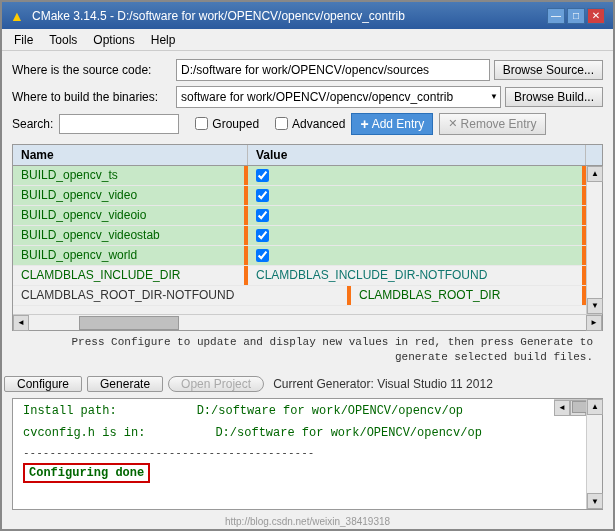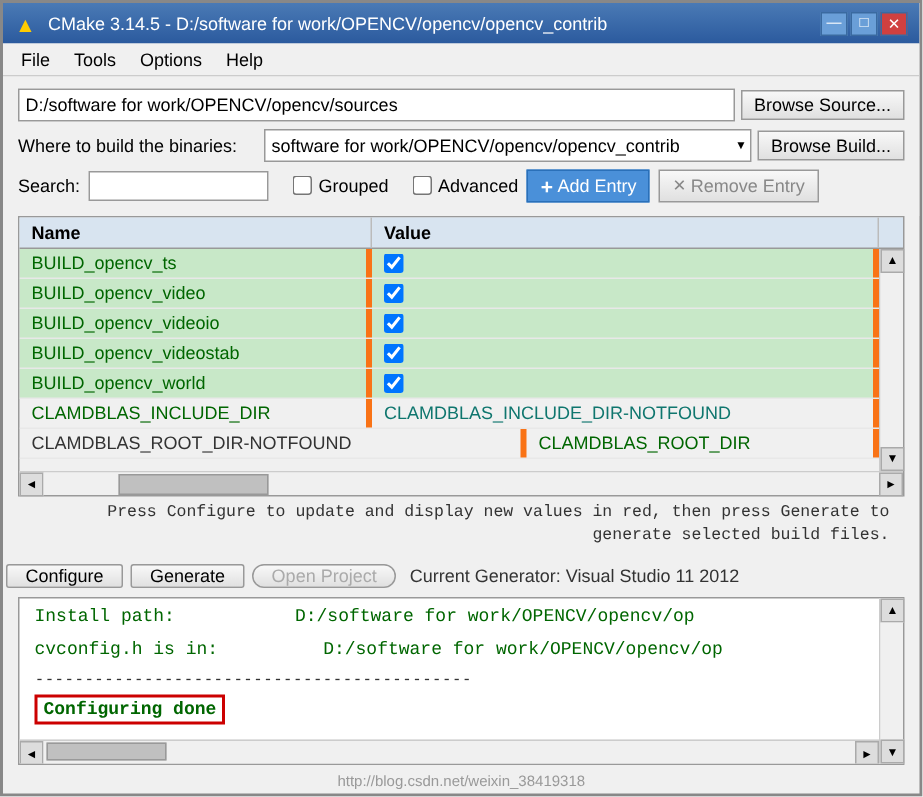--- a/index.html
+++ b/index.html
@@ -233,21 +233,21 @@
       display: flex;
       border: 1px solid #999;
       background: white;
       height: 115px;
       margin-bottom: 4px;
     }
     .output-main {
       flex: 1;
       overflow: hidden;
       display: flex;
-      flex-direction: column;
+      flex-direction: row;
     }
     .output-text {
       padding: 5px 10px;
       font-size: 12px;
       font-family: 'Courier New', monospace;
       color: #006600;
       flex: 1;
       overflow: hidden;
     }
 
@@ -326,20 +326,21 @@
   <div class="menu-bar">
     <div class="menu-item">File</div>
     <div class="menu-item">Tools</div>
     <div class="menu-item">Options</div>
     <div class="menu-item">Help</div>
   </div>
 
   <div class="main-content">
 
     <div class="form-row">
+      <span class="form-label">Where is the source code:</span>
       <input class="form-input" type="text" style="flex: 1 1 0%;" value="D:/software for work/OPENCV/opencv/sources">
       <button class="browse-btn">Browse Source...</button>
     </div>
 
     <div class="form-row">
       <span class="form-label">Where to build the binaries:</span>
       <div class="form-input-build" style="flex:1; position:relative;">
         <span style="font-size:12px; overflow:hidden; white-space:nowrap; flex:1;">software for work/OPENCV/opencv/opencv_contrib</span>
         <span style="position:absolute; right:2px; font-size:8px;">▼</span>
       </div>

